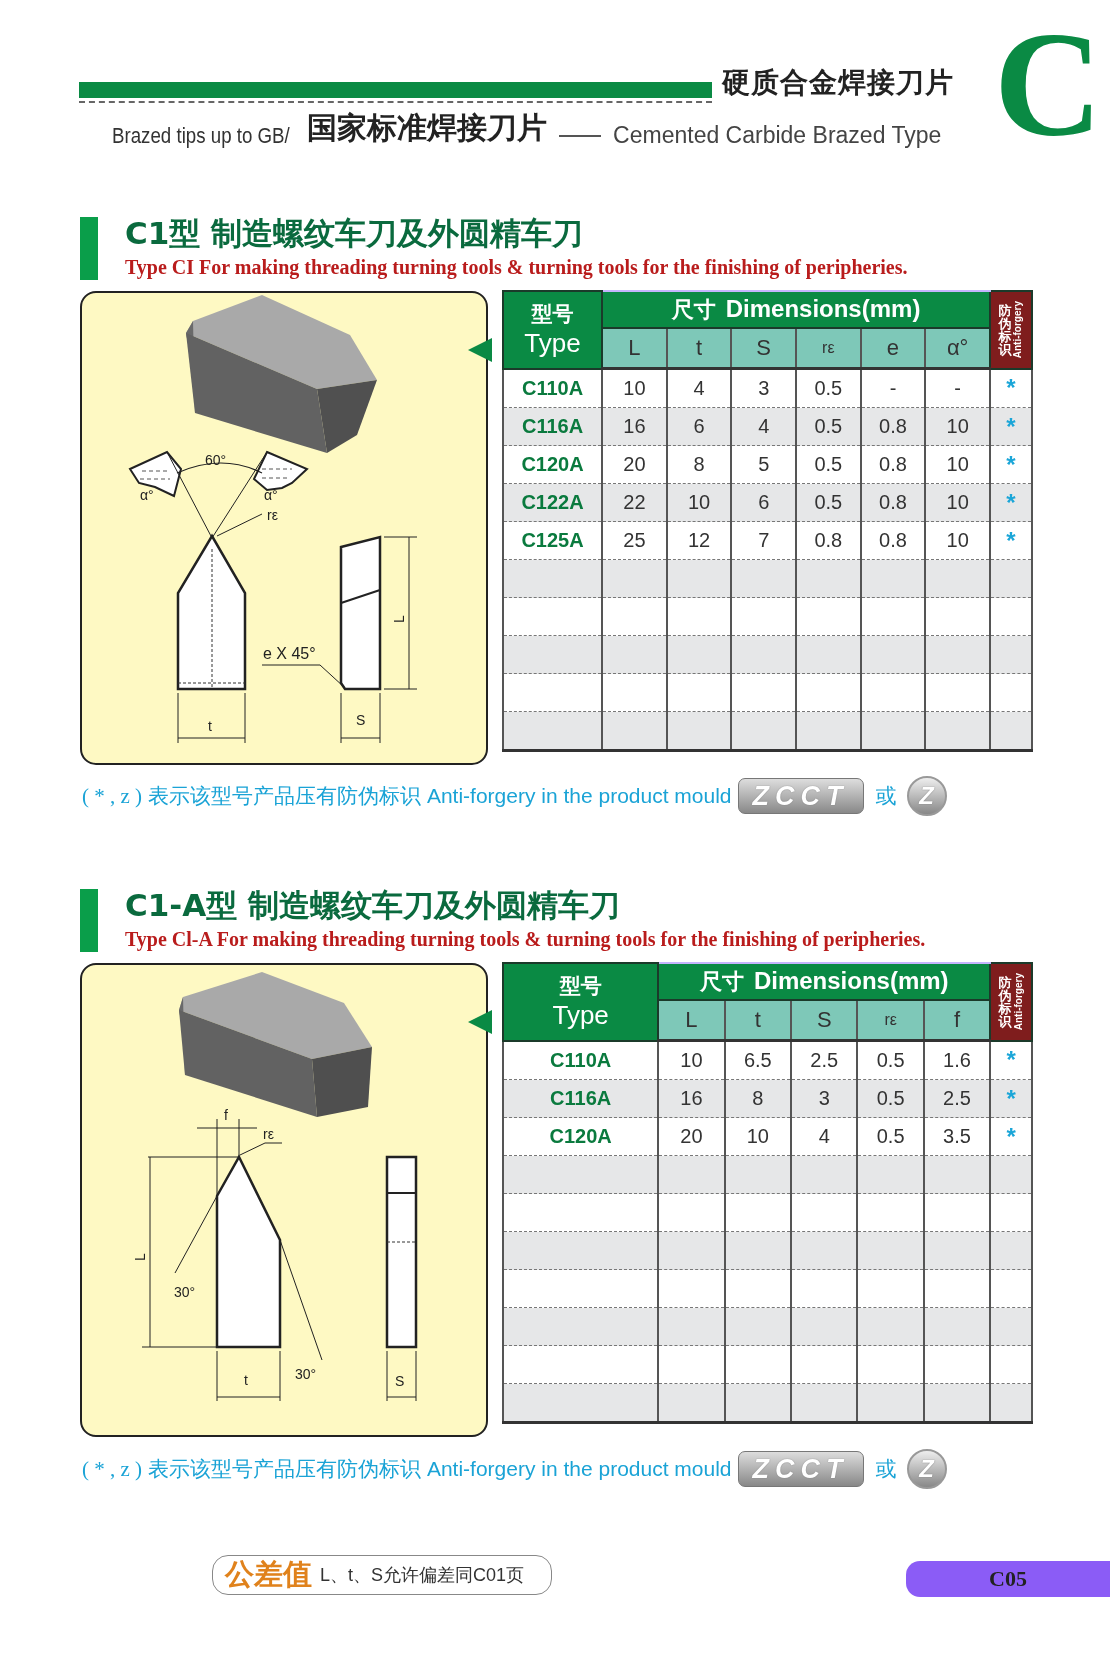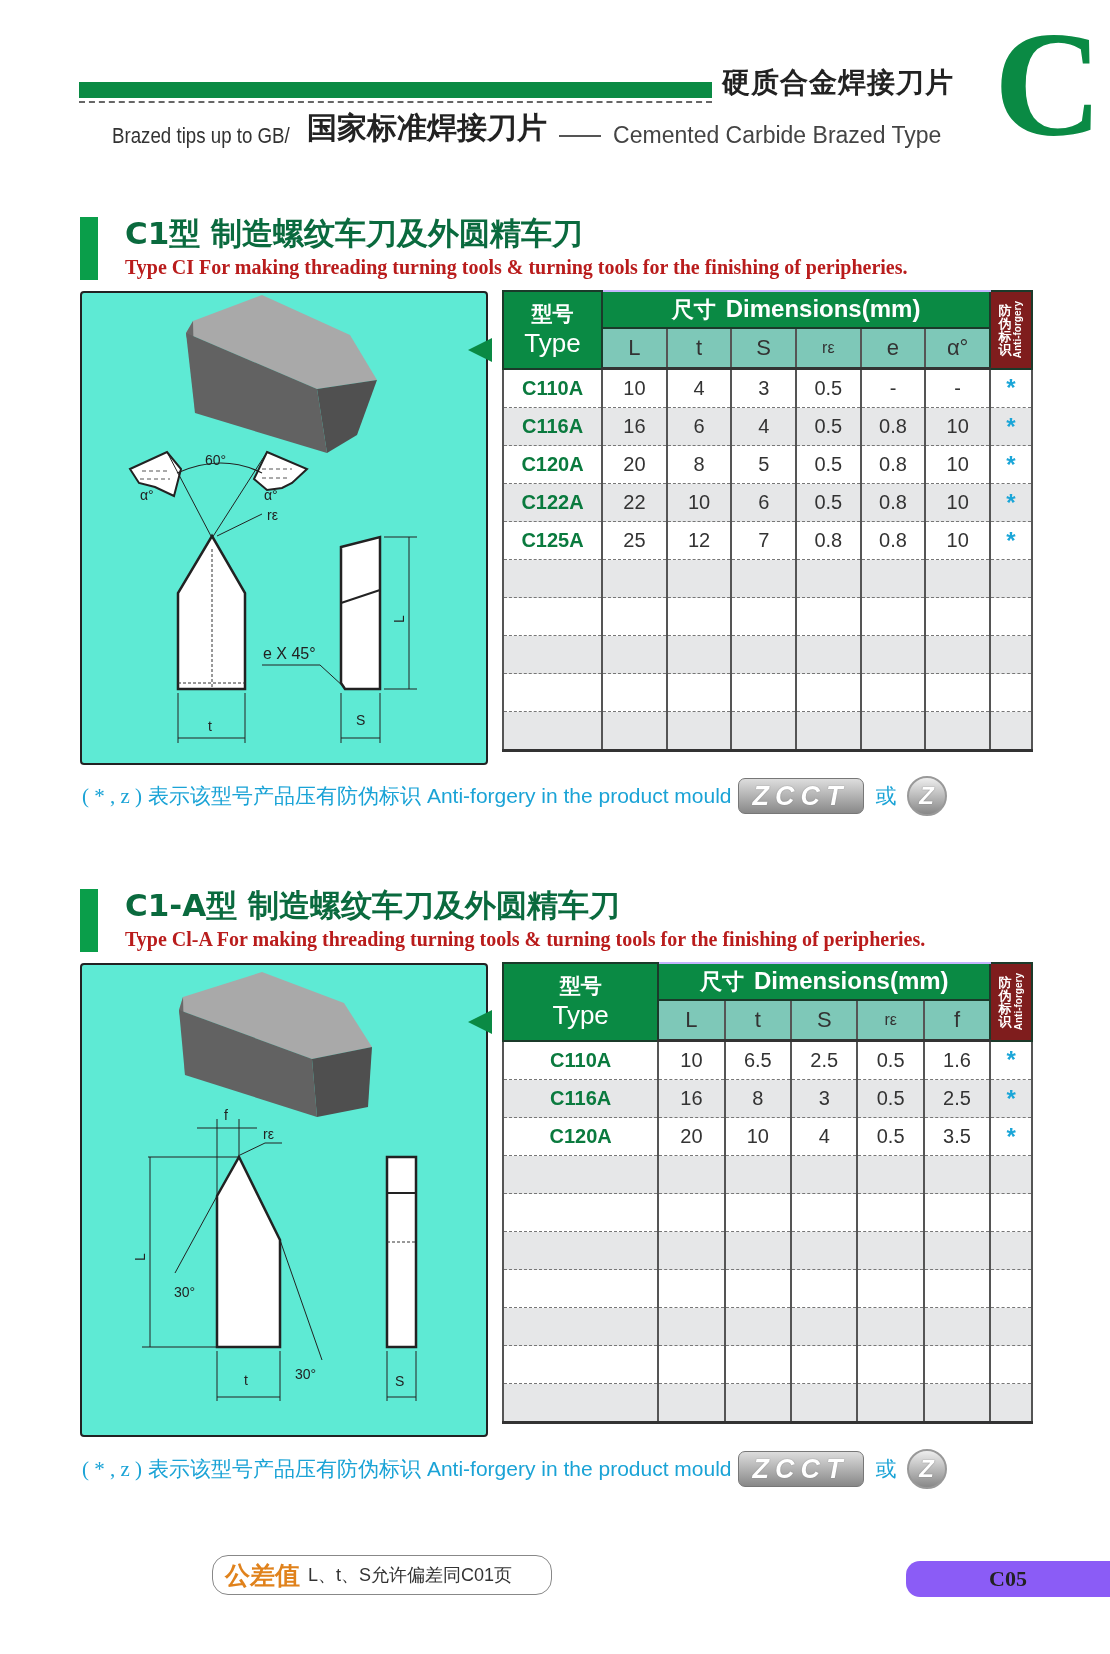--- a/index.html
+++ b/index.html
@@ -12,21 +12,21 @@
   .hdr-sub .en1{font-size:22px;color:#333;transform:scaleX(0.85);transform-origin:left bottom;display:inline-block;margin-right:-22px;}
   .hdr-sub .cn2{font-size:30px;font-weight:bold;color:#222;font-family:"DejaVu Sans",sans-serif;}
   .hdr-sub .line{display:inline-block;width:42px;border-top:2px solid #555;margin:0 4px 12px 4px;}
   .hdr-sub .en2{font-size:23px;color:#444;}
   .logo-c{left:994px;top:14px;font-family:"Liberation Serif","DejaVu Serif",serif;font-size:150px;line-height:140px;color:#0a8a44;font-weight:bold;}
 
   .sec-bar{width:18px;height:63px;background:#0a9e4a;}
   .sec-title{font-size:31px;font-weight:bold;color:#0a6a3e;font-family:"DejaVu Sans",sans-serif;white-space:nowrap;}
   .sec-sub{font-size:20px;font-weight:bold;color:#b91c1c;font-family:"Liberation Serif","DejaVu Serif",serif;white-space:nowrap;}
 
-  .draw-box{border:2px solid #222;border-radius:4px;background:#5eead4;}
+  .draw-box{border:2px solid #222;border-radius:16px;background:#fef9c3;}
   .pointer{width:0;height:0;border-top:12px solid transparent;border-bottom:12px solid transparent;border-right:24px solid #0a8a44;}
 
   table.spec{position:absolute;border-collapse:collapse;table-layout:fixed;}
   table.spec td,table.spec th{padding:0;text-align:center;vertical-align:middle;}
   .th-type{background:#0a8a44;color:#fff;font-weight:bold;border:2px solid #1b3a2a;border-right:2px solid #1b3a2a;}
   .th-type .cn{font-size:21px;display:block;font-family:"DejaVu Sans",sans-serif;}
   .th-type .en{font-size:26px;display:block;font-weight:normal;}
   .th-dim{background:#0a8a44;color:#fff;font-size:24px;height:35px;border-top:2px solid #c4b5fd;border-bottom:2px solid #1b3a2a;}
   .th-dim .cn{font-family:"DejaVu Sans",sans-serif;font-weight:bold;font-size:22px;margin-right:10px;}
   .th-anti{background:#7f1d1d;color:#fff;border:2px solid #1b3a2a;}
@@ -39,21 +39,21 @@
   table.spec td.star{color:#1ba6d8;font-size:24px;font-weight:bold;}
   table.spec tr.alt td{background:#e6e7e8;}
   table.spec tr.last td{border-bottom:3px solid #333;}
 
   .note{white-space:nowrap;display:flex;align-items:center;font-size:21px;color:#1aa3d6;}
   .note .paren{font-family:"Liberation Serif","DejaVu Serif",serif;}
   .zcct{display:inline-block;width:124px;height:34px;border-radius:7px;background:linear-gradient(#ddd,#888);margin:0 12px 0 6px;position:relative;color:#fff;font-weight:bold;font-size:27px;font-style:italic;letter-spacing:6px;line-height:34px;text-align:center;text-shadow:0 0 1px #666;border:1px solid #777;}
   .zcirc{display:inline-block;width:36px;height:36px;border-radius:50%;background:linear-gradient(#eee,#888);border:2px solid #999;margin-left:10px;text-align:center;line-height:36px;color:#fff;font-weight:bold;font-style:italic;font-size:24px;text-shadow:0 0 1px #555;}
 
   .tol{left:212px;top:1555px;width:340px;height:40px;border:1px solid #888;border-radius:16px;display:flex;align-items:center;padding-left:12px;box-sizing:border-box;gap:8px;white-space:nowrap;}
-  .tol .k{color:#e0821c;font-size:25px;font-weight:bold;font-family:"DejaVu Sans",sans-serif;}
+  .tol .k{color:#e0821c;font-size:29px;font-weight:bold;font-family:"DejaVu Sans",sans-serif;}
   .tol .v{color:#333;font-size:18px;}
   .pgno{left:906px;top:1561px;width:204px;height:36px;background:#8b5cf6;border-radius:14px 0 0 14px;text-align:center;line-height:36px;font-family:"Liberation Serif","DejaVu Serif",serif;font-size:22px;font-weight:bold;color:#222;}
   svg text{font-family:"Liberation Sans","DejaVu Sans",sans-serif;}
 </style>
 </head>
 <body>
 
 <div class="abs hdr-bar"></div>
 <div class="abs hdr-dash"></div>
 <div class="abs hdr-cn">硬质合金焊接刀片</div>

